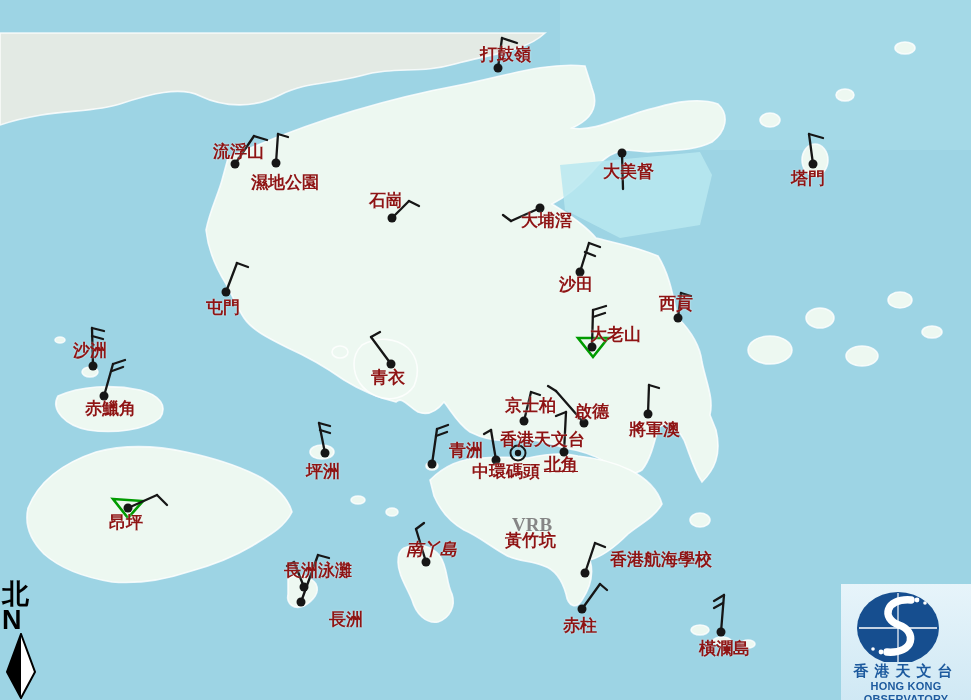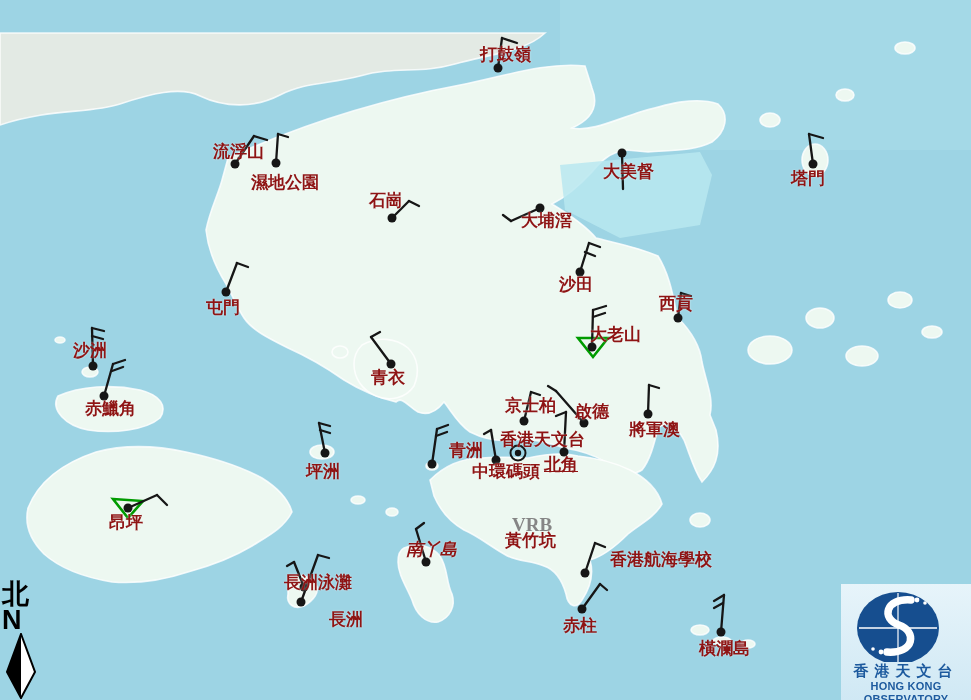--- a/index.html
+++ b/index.html
@@ -291,21 +291,21 @@
       <div class="st-label" style="left: 629px; top: 421px;">將軍澳</div>
       <div class="st-label" style="left: 500px; top: 431px;">香港天文台</div>
       <div class="st-label" style="left: 544px; top: 456px; text-decoration: underline;">北角</div>
       <div class="st-label" style="left: 472px; top: 463px;">中環碼頭</div>
       <div class="st-label" style="left: 306px; top: 463px;">坪洲</div>
       <div class="st-label" style="left: 413px; top: 442px; margin-left: 36px;">青洲</div>
       <div class="st-label" style="left: 109px; top: 514px;">昂坪</div>
       <div class="st-label" style="left: 406px; top: 541px; font-style: italic;">南丫島</div>
       <div class="st-label" style="left: 505px; top: 532px;">黃竹坑</div>
       <div class="vrb-label" style="left: 512px; top: 515px;">VRB</div>
-      <div class="st-label" style="left: 284px; top: 562px; margin-top: 12px;">長洲泳灘</div>
+      <div class="st-label" style="left: 284px; top: 562px;">長洲泳灘</div>
       <div class="st-label" style="left: 281px; top: 611px; margin-left: 48px;">長洲</div>
       <div class="st-label" style="left: 566px; top: 551px; margin-left: 44px;">香港航海學校</div>
       <div class="st-label" style="left: 563px; top: 617px;">赤柱</div>
       <div class="st-label" style="left: 699px; top: 640px;">橫瀾島</div>
     </div>
 
 
   <div id="north">
     <div class="n-cn">北</div>
     <div class="n-letter">N</div>

